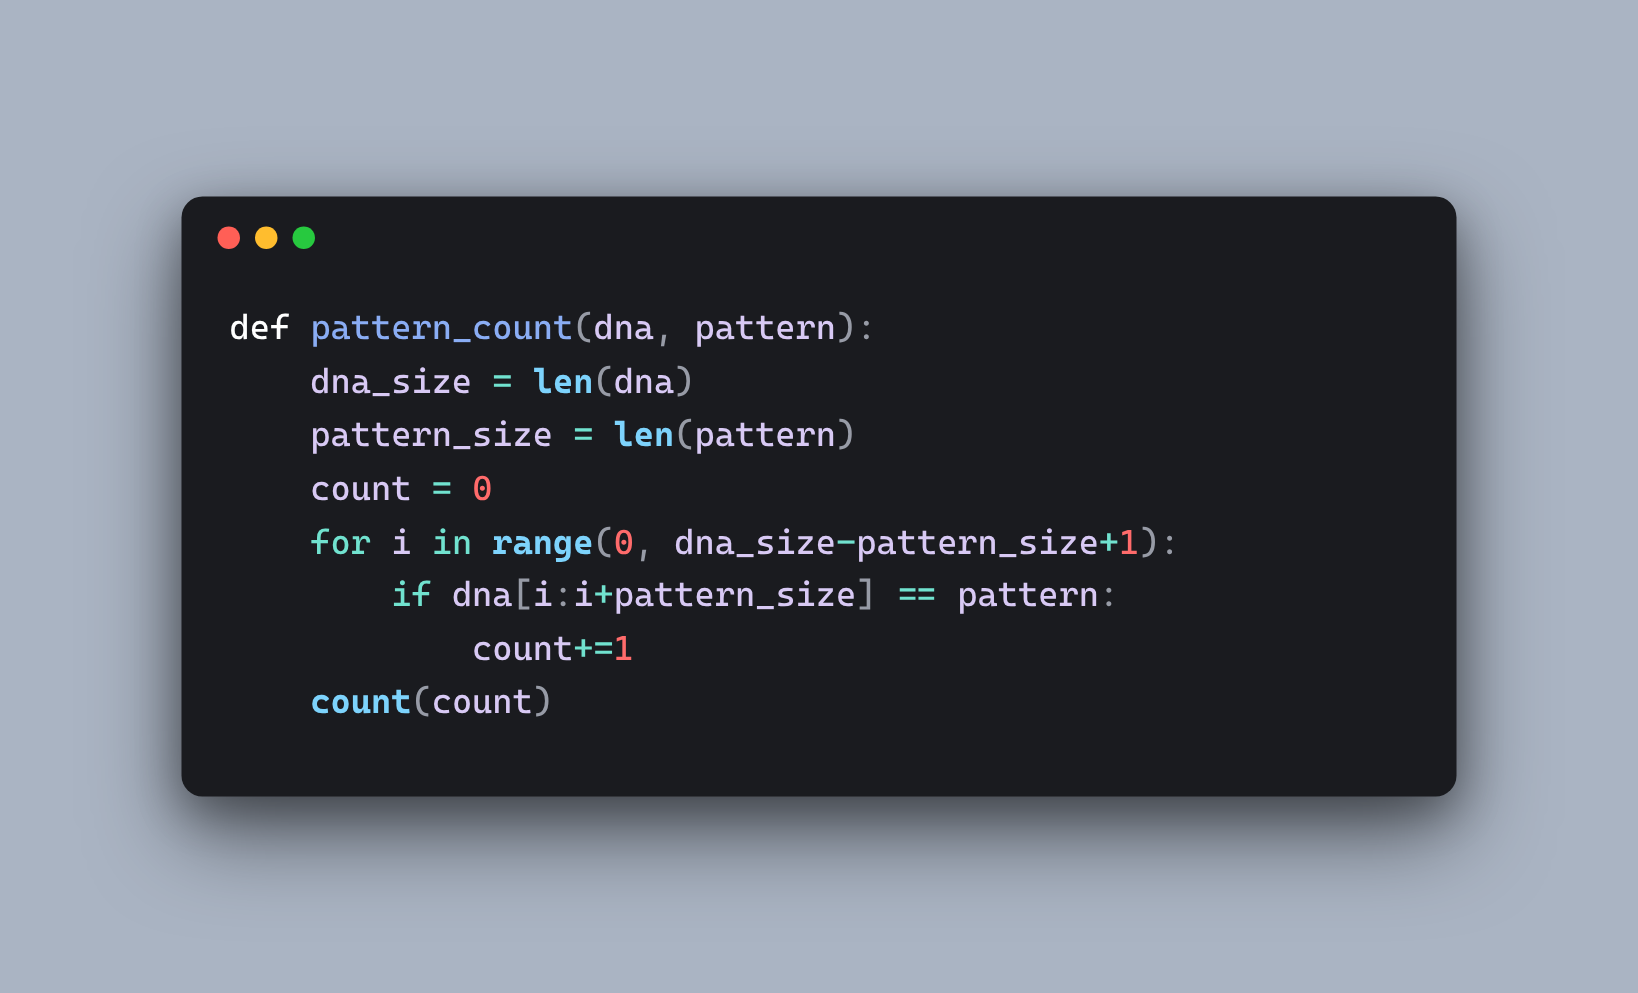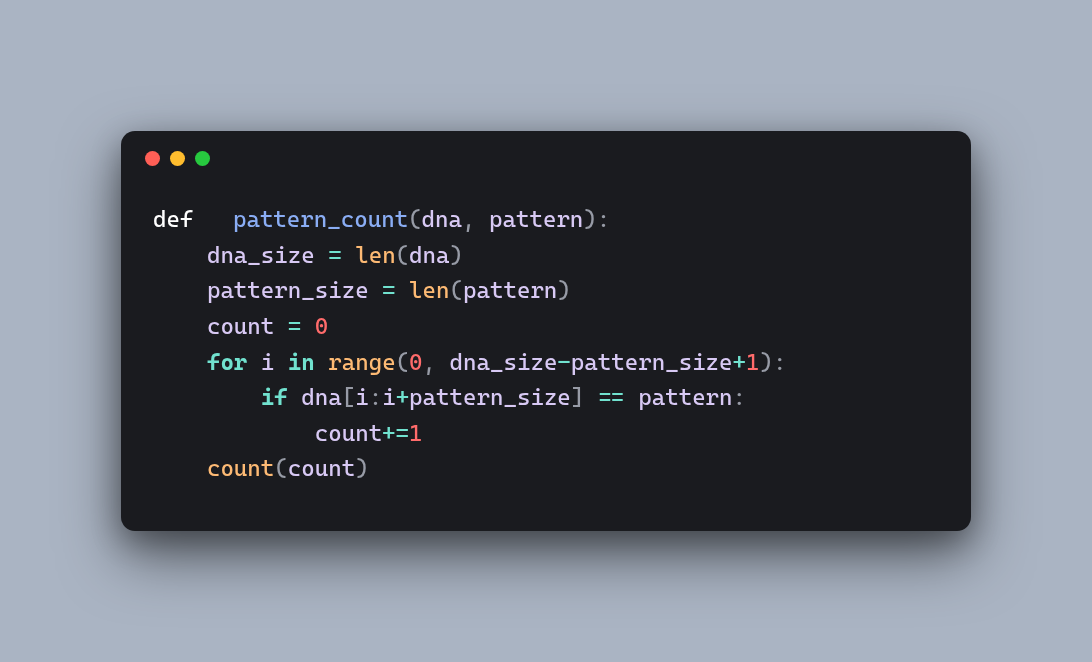--- a/index.html
+++ b/index.html
@@ -35,23 +35,23 @@
     .dot-yellow { background: #ffbd2e; }
     .dot-green { background: #27c93f; }
     .code-area {
       padding: 30px 32px 44px 32px;
       font-size: 23px;
       line-height: 1.55;
       white-space: pre;
       color: #c5c8c6;
     }
     .kw-def { color: #ffffff; }
-    .kw-flow { color: #71e2cf; font-weight: bold; }
-    .fn-name { color: #8aadf4; margin-left: 26px; }
-    .builtin { color: #fdba74; }
+    .kw-flow { color: #71e2cf; }
+    .fn-name { color: #8aadf4; }
+    .builtin { color: #7dd3fc; font-weight: bold; }
     .var { color: #d8c9f4; margin-top: 28px; }
     .punct { color: #979ba6; }
     .op { color: #71e2cf; }
     .num { color: #ff6b6b; }
   </style>
 </head>
 <body>
 
 <div class="window">
   <div class="titlebar">

